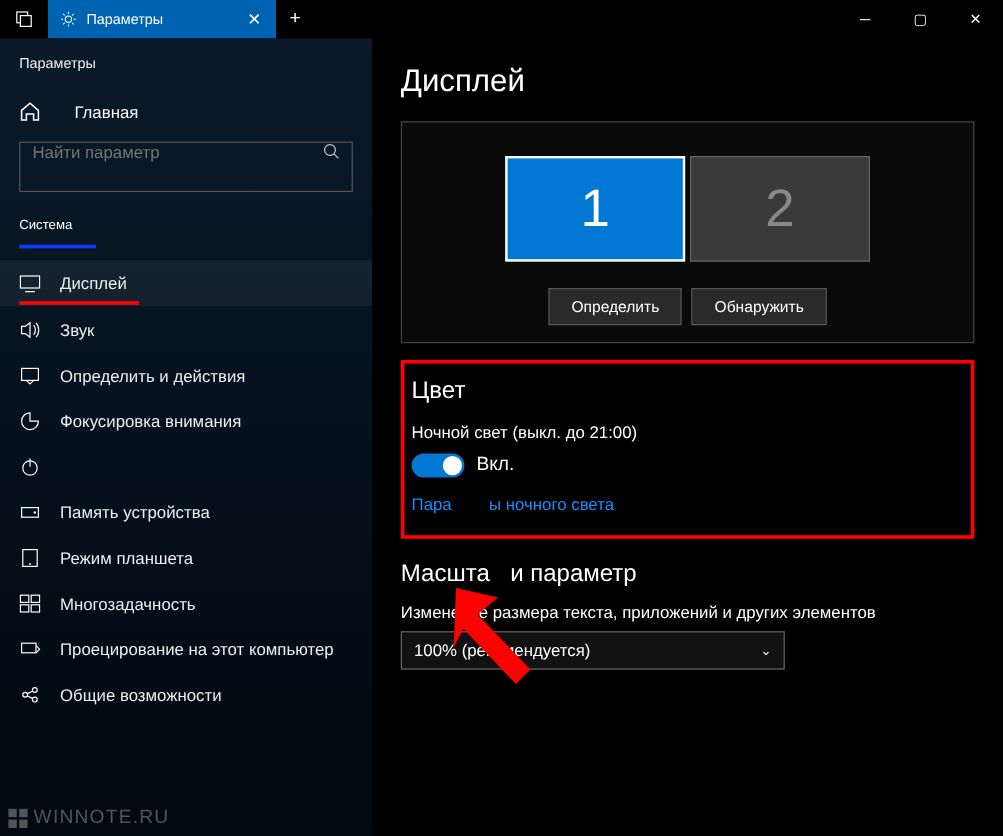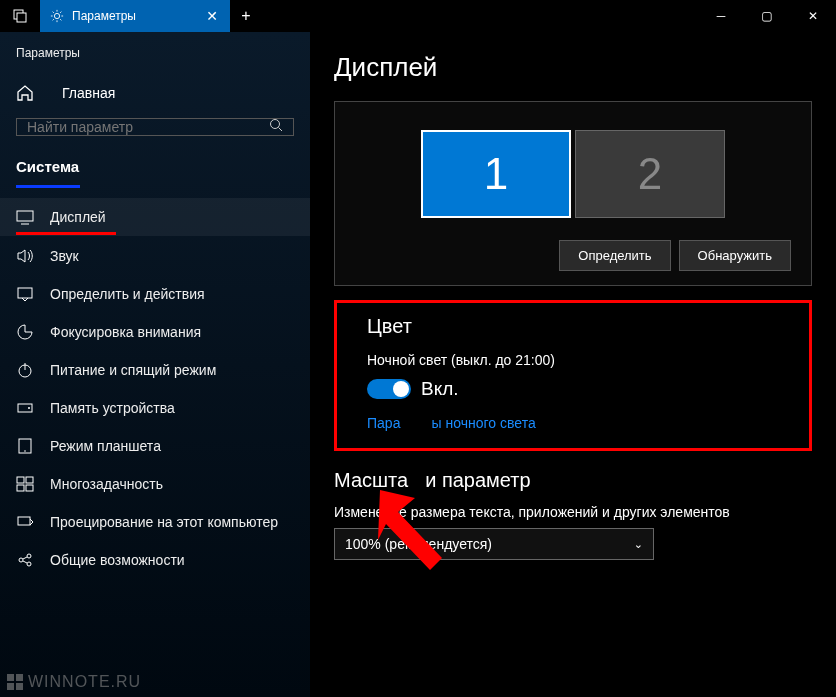--- a/index.html
+++ b/index.html
@@ -12,49 +12,49 @@
 .tab-close { width: 16px; text-align: center; font-size: 14px; cursor: pointer; }
 .new-tab { width: 32px; display: flex; align-items: center; justify-content: center; font-size: 16px; cursor: pointer; }
 .winctrl { margin-left: auto; display: flex; }
 .winctrl div { width: 46px; display: flex; align-items: center; justify-content: center; cursor: pointer; font-size: 12px; }
 .app-switch { width: 40px; display: flex; align-items: center; justify-content: center; cursor: pointer; }
 
 .content { display: flex; height: calc(100% - 32px); }
 .sidebar { width: 310px; background: linear-gradient(180deg, #0a1a2a 0%, #000810 100%); padding: 10px 0; overflow: hidden; }
 .breadcrumb { font-size: 12px; padding: 4px 16px 14px; color: #eee; }
 .home-item { display: flex; align-items: center; gap: 28px; padding: 10px 16px; font-size: 14px; cursor: pointer; margin-bottom: 6px; }
-.search-box { margin: 4px 16px 18px; border: 1px solid #555; height: 18px; display: flex; align-items: flex-end; padding: 0 10px; cursor: text; }
+.search-box { margin: 4px 16px 18px; border: 1px solid #555; height: 42px; display: flex; align-items: flex-start; padding: 0 10px; cursor: text; }
 .search-box input { flex: 1; background: transparent; border: none; outline: none; color: #ccc; font-size: 14px; }
 .search-box .sicon { color: #ccc; font-size: 14px; }
 
-.section-header { padding: 4px 16px 8px; font-size: 15px; font-weight: 700; }
+.section-header { padding: 4px 16px 8px; font-size: 11px; font-weight: 400; }
 .blue-underline { border-bottom: 3px solid #0a3cff; width: 64px; margin: 2px 16px 10px; }
 
 .nav-item { display: flex; align-items: center; gap: 16px; padding: 10px 16px; font-size: 14px; cursor: pointer; color: #eee; }
 .nav-item.active { background: rgba(255,255,255,0.06); }
 .nav-icon { width: 18px; height: 18px; display: flex; align-items: center; justify-content: center; color: #fff; }
 .red-underline { border-bottom: 3px solid #ff0000; width: 100px; margin: -4px 0 2px 16px; }
 
 .main { flex: 1; background: #000; padding: 20px 24px; overflow: hidden; }
 .page-title { font-size: 26px; font-weight: 400; margin-bottom: 18px; }
 .monitor-box { border: 1px solid #444; background: #0a0a0a; padding: 28px 20px 14px; margin-bottom: 14px; }
 .monitors { display: flex; justify-content: center; gap: 4px; margin-bottom: 22px; }
 .mon { width: 150px; height: 88px; display: flex; align-items: center; justify-content: center; font-size: 44px; font-weight: 300; border: 1px solid #666; cursor: pointer; }
 .mon.selected { background: #0078d4; border: 2px solid #fff; }
 .mon.unselected { background: #3a3a3a; color: #888; }
-.btnrow { display: flex; justify-content: flex-end; gap: 8px; }
+.btnrow { display: flex; justify-content: center; gap: 8px; }
 .btn { background: #2a2a2a; border: 1px solid #555; padding: 7px 18px; font-size: 13px; color: #fff; cursor: pointer; }
 
-.color-section { border: 3px solid #ff0000; padding: 12px 30px 16px; margin-bottom: 18px; position: relative; }
+.color-section { border: 3px solid #ff0000; padding: 12px 6px 16px; margin-bottom: 18px; position: relative; }
 .sub-title { font-size: 20px; font-weight: 400; margin-bottom: 14px; }
 .sub-text { font-size: 14px; margin-bottom: 10px; }
 .toggle-row { display: flex; align-items: center; gap: 10px; margin-bottom: 14px; }
 .toggle { width: 44px; height: 20px; background: #0078d4; border-radius: 10px; position: relative; cursor: pointer; }
 .toggle-knob { position: absolute; right: 2px; top: 2px; width: 16px; height: 16px; background: #fff; border-radius: 50%; }
-.toggle-label { font-size: 19px; }
+.toggle-label { font-size: 16px; }
 .link { color: #1a8cff; font-size: 14px; cursor: pointer; }
 .scale-text { font-size: 14px; margin-bottom: 8px; }
 .dropdown { border: 1px solid #666; padding: 7px 10px; display: flex; align-items: center; justify-content: space-between; font-size: 14px; cursor: pointer; width: 320px; background: #111; }
 .chev { font-size: 11px; }
 
 .arrow-cursor { position: absolute; left: 370px; top: 480px; pointer-events: none; }
 .arrow-cursor svg { width: 130px; height: 130px; }
 
 .watermark { position: absolute; left: 6px; bottom: 6px; font-size: 16px; color: #888; letter-spacing: 1px; font-weight: 300; display: flex; align-items: center; gap: 4px; opacity: 0.6; }
 .wmicon { width: 18px; height: 18px; }
@@ -143,21 +143,20 @@
         </span>
       <span>Фокусировка внимания</span>
     </div>
     <div class="nav-item">
       <span class="nav-icon">
           <svg width="18" height="18" viewBox="0 0 18 18">
             <circle cx="9" cy="10" r="6" fill="none" stroke="#fff"></circle>
             <line x1="9" y1="2" x2="9" y2="9" stroke="#fff"></line>
           </svg>
         </span>
-      <span>Питание и спящий режим</span>
     </div>
     <div class="nav-item">
       <span class="nav-icon">
           <svg width="18" height="18" viewBox="0 0 18 18">
             <rect x="2" y="5" width="14" height="8" fill="none" stroke="#fff"></rect>
             <circle cx="13" cy="9" r="1" fill="#fff"></circle>
           </svg>
         </span>
       <span>Память устройства</span>
     </div>

